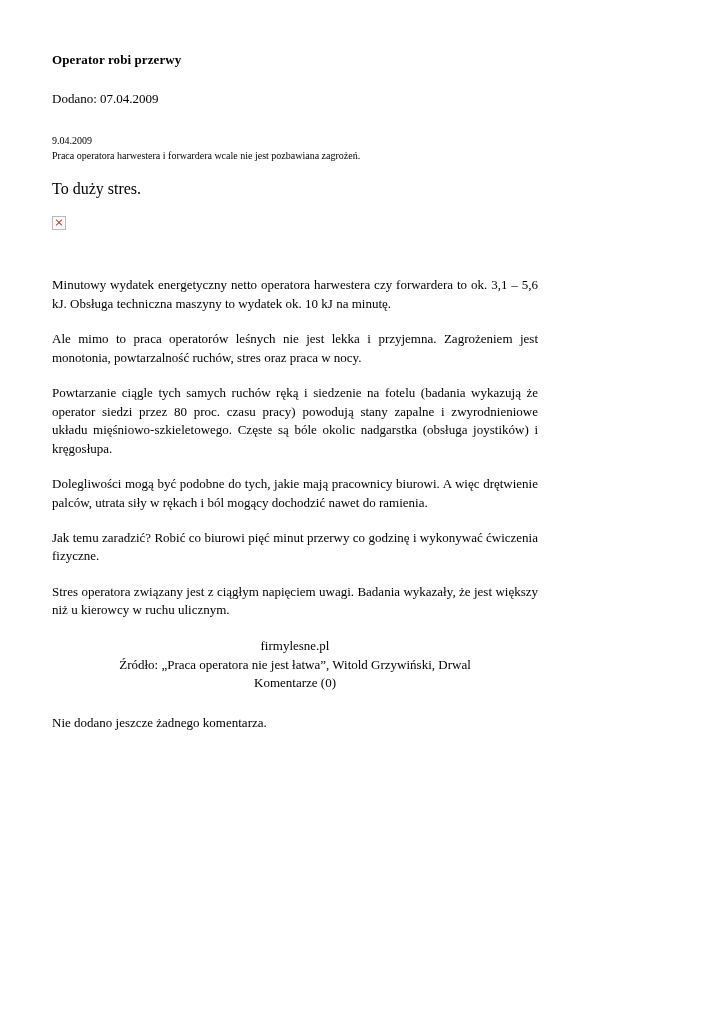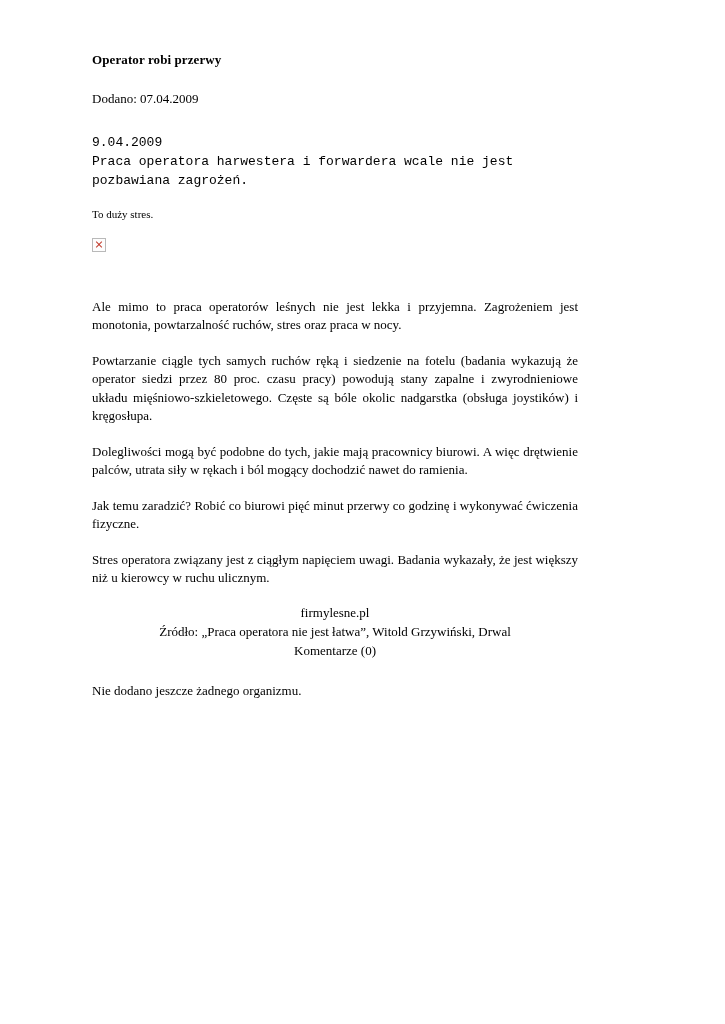--- a/index.html
+++ b/index.html
@@ -13,50 +13,48 @@
     font-family: "Liberation Serif", serif;
     color: #000000;
     position: relative;
     overflow: hidden;
   }
   .page {
     box-sizing: border-box;
     width: 584px;
     height: 1024px;
     padding: 52px 46px 0 52px;
-    margin-left: 40px;
   }
   .article-title {
     font-size: 13px;
     font-weight: bold;
     margin: 0 0 22px 0;
     letter-spacing: 0.1px;
   }
   p.block {
     font-size: 13px;
     line-height: 1.42;
     margin: 0 0 17px 0;
     text-align: justify;
   }
   .meta-line {
     font-size: 13px;
     line-height: 1.42;
     margin: 0 0 26px 0;
   }
   .date-block {
-    font-size: 13px;
+    font-size: 10px;
     line-height: 1.45;
     margin: 0 0 17px 0;
-    font-family: Liberation Mono, monospace;
   }
   .date-block div {
     margin: 0;
   }
   .stres-line {
-    font-size: 11px;
+    font-size: 16px;
     margin: 0 0 18px 0;
   }
   .broken-image {
     width: 12px;
     height: 12px;
     border: 1px solid #b9b9b9;
     background: #fdfdfd;
     position: relative;
     margin: 0 0 46px 0;
   }
@@ -97,27 +95,28 @@
 
   <div class="date-block">
     <div>9.04.2009</div>
     <div>Praca operatora harwestera i forwardera wcale nie jest pozbawiana zagrożeń.</div>
   </div>
 
   <div class="stres-line">To duży stres.</div>
 
   <div class="broken-image"></div>
 
+  <p class="block">Minutowy wydatek energetyczny netto operatora harwestera czy forwardera to ok. 3,1 – 5,6 kJ. Obsługa techniczna maszyny to wydatek ok. 10 kJ na minutę.</p>
   <p class="block">Ale mimo to praca operatorów leśnych nie jest lekka i przyjemna. Zagrożeniem jest monotonia, powtarzalność ruchów, stres oraz praca w nocy.</p>
   <p class="block">Powtarzanie ciągle tych samych ruchów ręką i siedzenie na fotelu (badania wykazują że operator siedzi przez 80 proc. czasu pracy) powodują stany zapalne i zwyrodnieniowe układu mięśniowo-szkieletowego. Częste są bóle okolic nadgarstka (obsługa joystików) i kręgosłupa.</p>
   <p class="block">Dolegliwości mogą być podobne do tych, jakie mają pracownicy biurowi. A więc drętwienie palców, utrata siły w rękach i ból mogący dochodzić nawet do ramienia.</p>
   <p class="block">Jak temu zaradzić? Robić co biurowi pięć minut przerwy co godzinę i wykonywać ćwiczenia fizyczne.</p>
   <p class="block">Stres operatora związany jest z ciągłym napięciem uwagi. Badania wykazały, że jest większy niż u kierowcy w ruchu ulicznym.</p>
 
   <div class="footer-block">
     <div>firmylesne.pl</div>
     <div>Źródło: „Praca operatora nie jest łatwa”, Witold Grzywiński, Drwal</div>
     <div>Komentarze (0)</div>
   </div>
 
-  <div class="no-comments">Nie dodano jeszcze żadnego organizmu.</div>
+  <div class="no-comments">Nie dodano jeszcze żadnego komentarza.</div>
 
 </div>
 
 </body></html>

